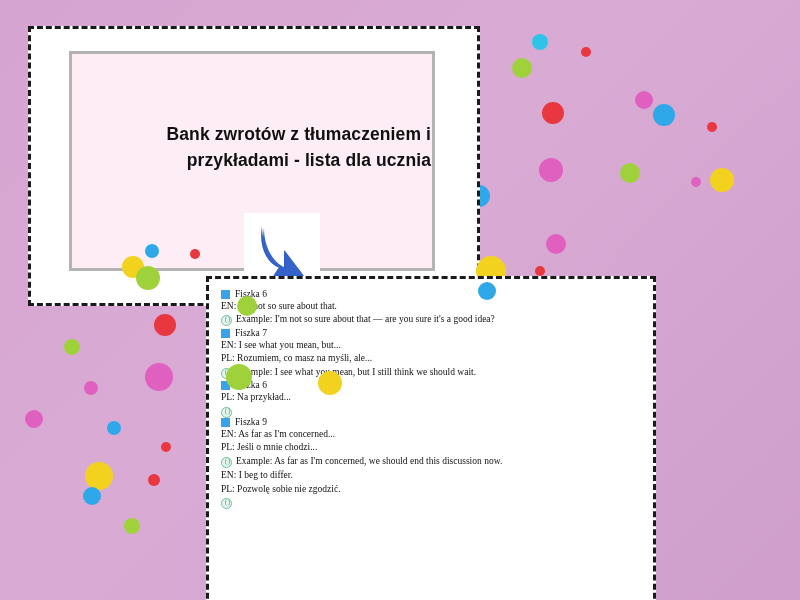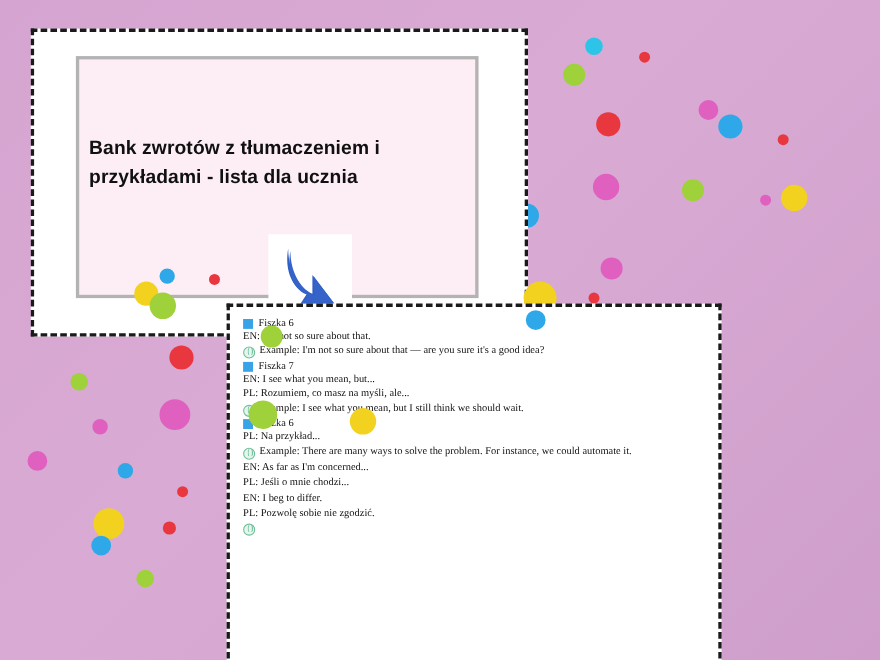--- a/index.html
+++ b/index.html
@@ -46,21 +46,21 @@
     height: 220px;
     background: #fdeef5;
     border: 3px solid #b3b3b3;
     box-sizing: border-box;
   }
   #title-text {
     position: absolute;
     left: 50px;
     top: 92px;
     width: 350px;
-    text-align: left;
+    text-align: right;
     font-size: 17.5px;
     font-weight: bold;
     color: #101010;
     line-height: 1.5;
     letter-spacing: 0.1px;
   }
   #arrow-box {
     position: absolute;
     left: 213px;
     top: 184px;
@@ -226,27 +226,34 @@
       </div>
 
       <div class="entry">
         <div class="entry-head">
           <span class="sq"></span>
           <span class="entry-title">Fiszka 6</span>
         </div>
         <div class="line">PL: Na przykład...</div>
         <div class="ex-line">
           <span class="globe"></span>
-          <span class="line">Example: There are many ways to solve the problem. For instance, we could automate it.</span>
-        </div>
-      </div>
-
-      <div class="entry">
+        </div>
+      </div>
+
+      <div class="entry">
+        <div class="entry-head">
+          <span class="sq"></span>
+          <span class="entry-title">Fiszka 9</span>
+        </div>
         <div class="line">EN: As far as I'm concerned...</div>
         <div class="line">PL: Jeśli o mnie chodzi...</div>
+        <div class="ex-line">
+          <span class="globe"></span>
+          <span class="line">Example: As far as I'm concerned, we should end this discussion now.</span>
+        </div>
       </div>
 
       <div class="entry">
         <div class="line">EN: I beg to differ.</div>
         <div class="line">PL: Pozwolę sobie nie zgodzić.</div>
         <div class="ex-line">
           <span class="globe"></span>
         </div>
       </div>
 

